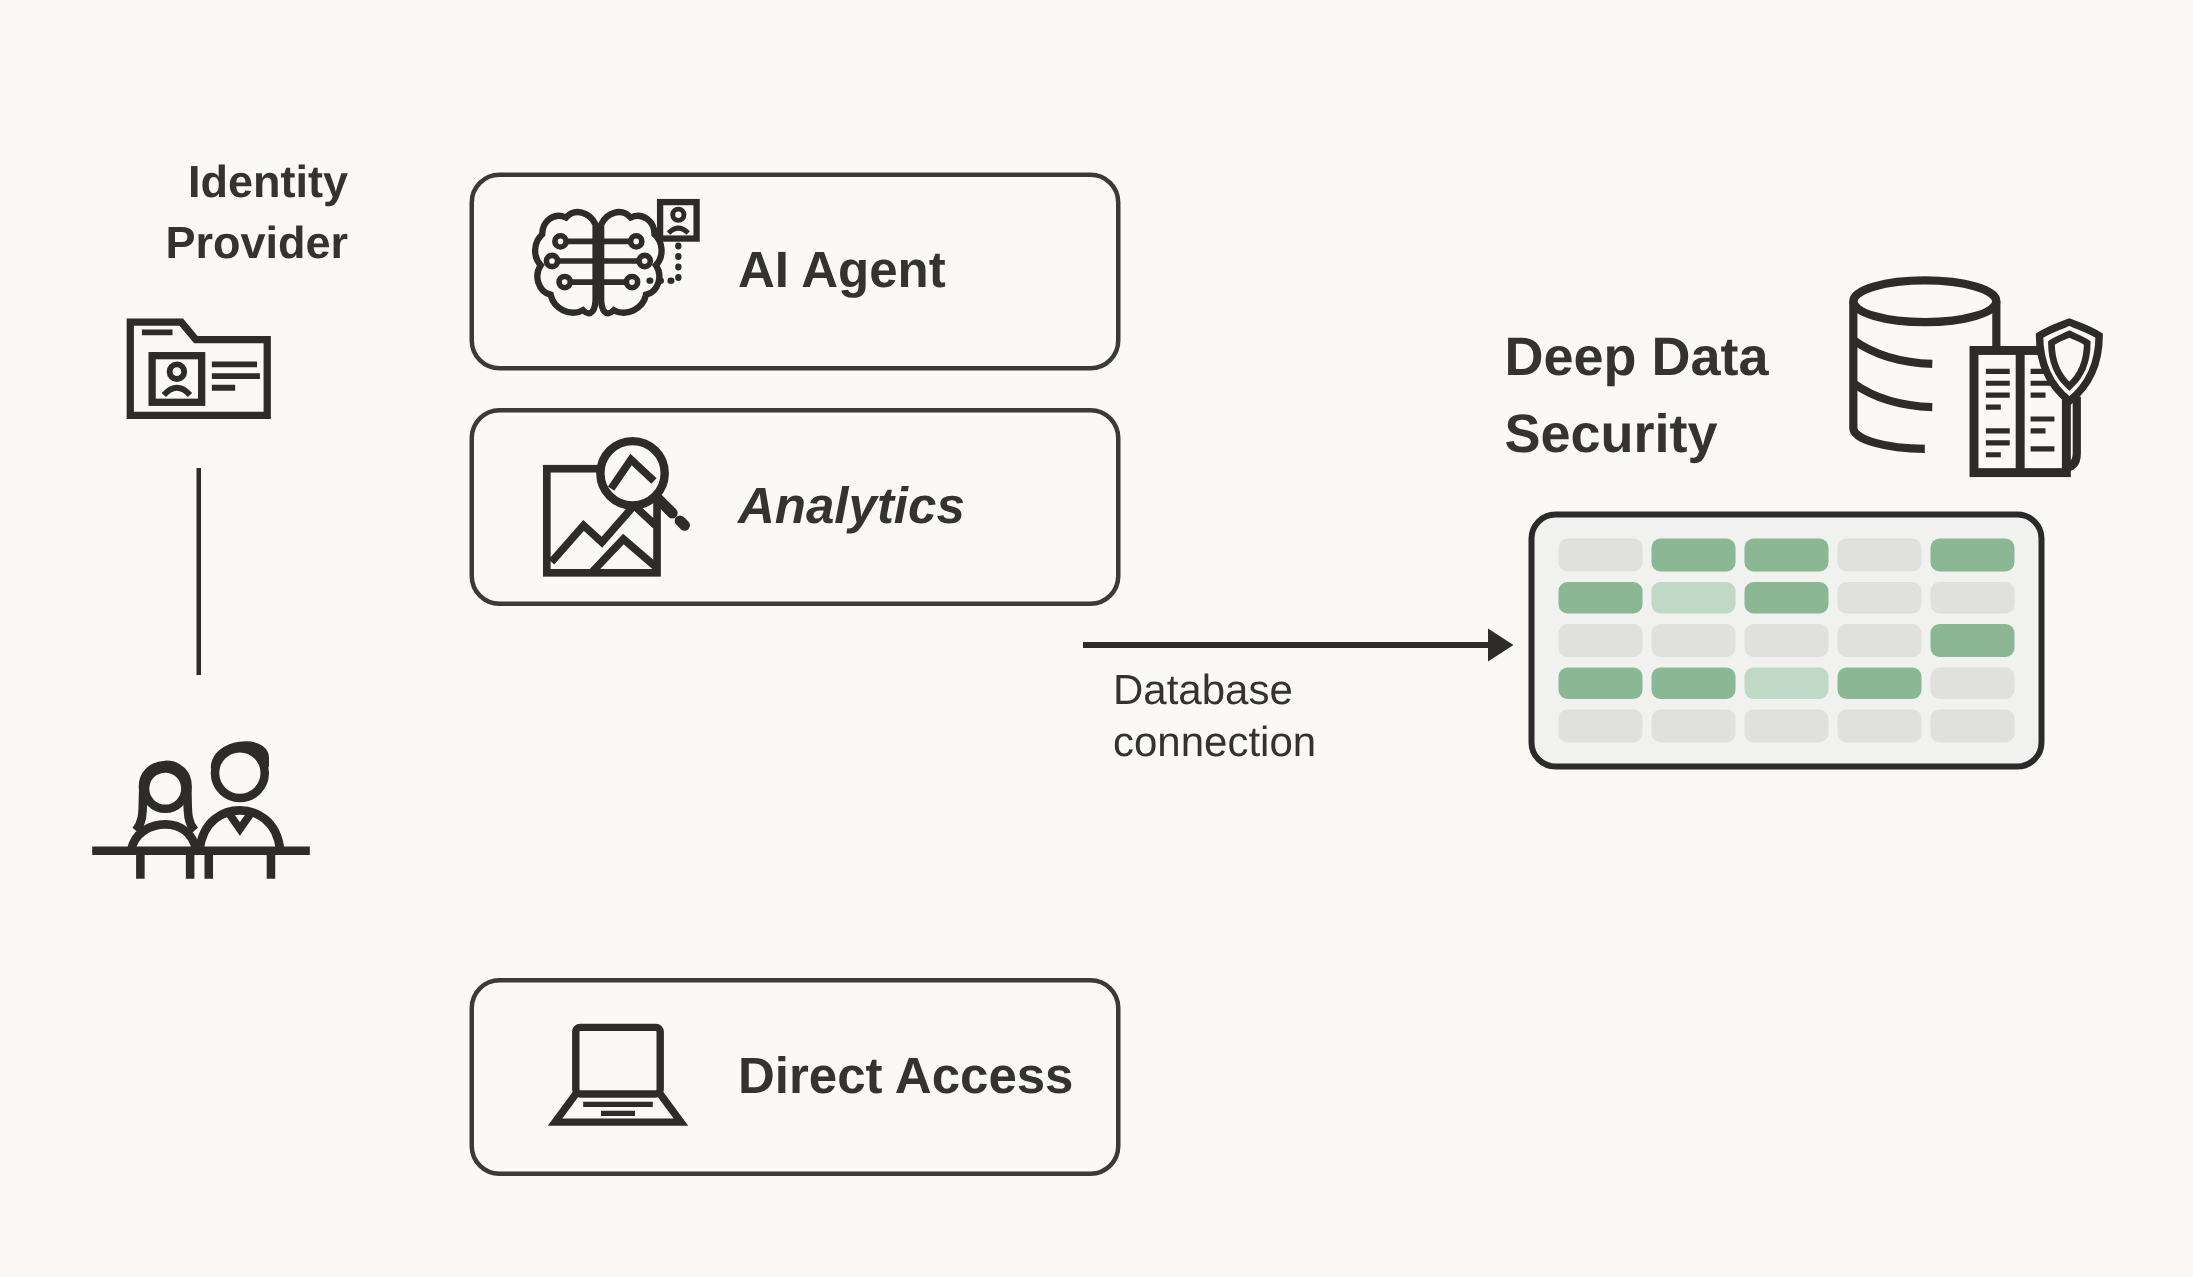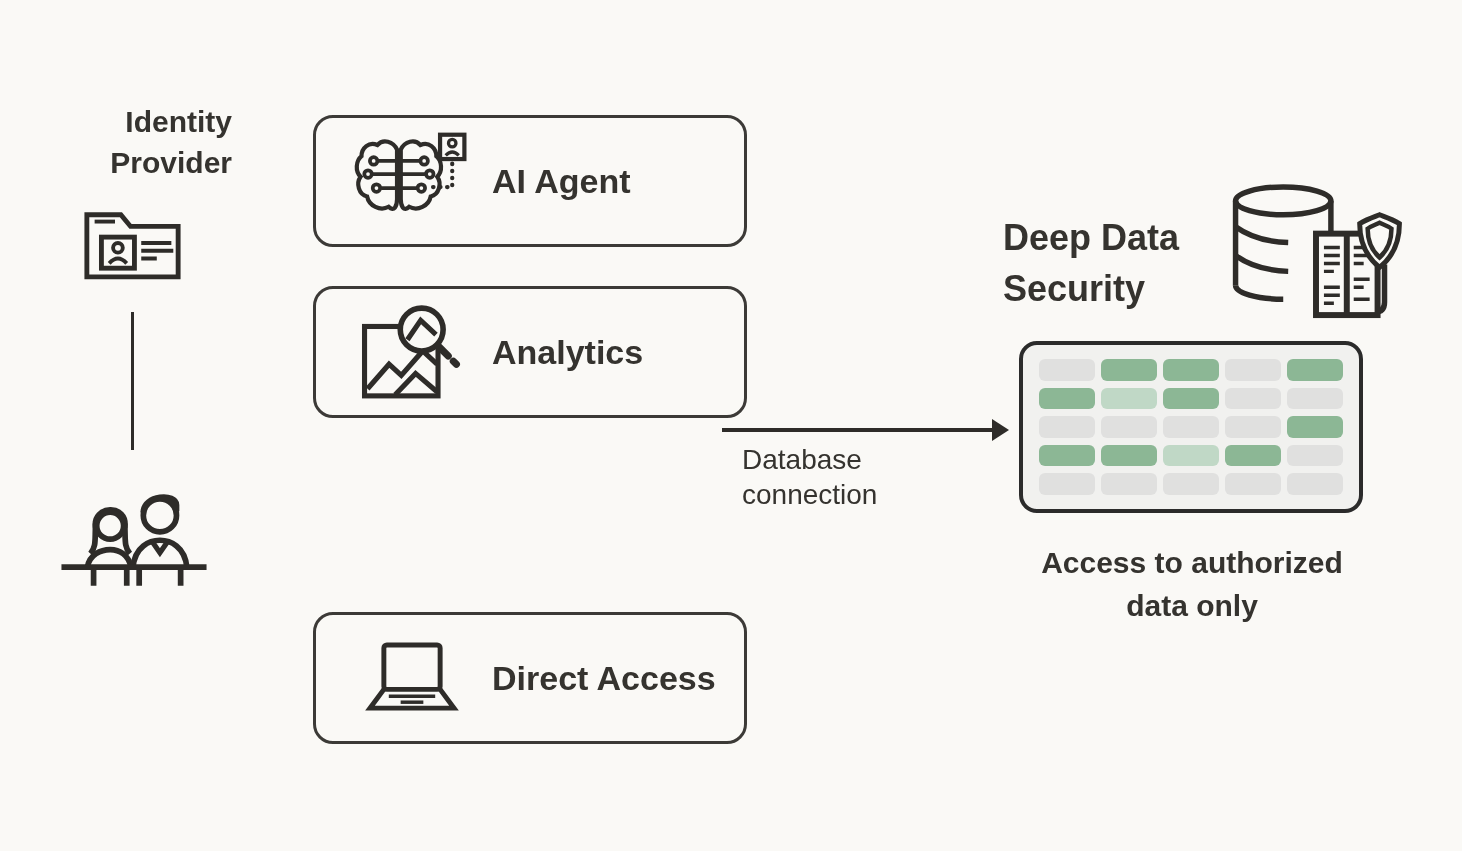--- a/index.html
+++ b/index.html
@@ -24,21 +24,21 @@
   .connector{position:absolute;left:131px;top:312px;width:3px;height:138px;background:var(--line);}
   .users-icon{position:absolute;left:56px;top:476px;width:156px;height:114px;}
 
   
   .channel{position:absolute;left:277px;width:434px;height:132px;
     border:3px solid #3C3A37;border-radius:20px;background:transparent;margin-left:36px;}
   .channel .icon-wrap{position:absolute;left:38px;top:0;height:100%;width:116px;
     display:flex;align-items:center;justify-content:center;}
   .channel .label{position:absolute;left:176px;top:50%;transform:translateY(-50%);
     font-weight:bold;font-size:34px;white-space:nowrap;}
-  #ch-0{top:115px;} #ch-1{top:286px;} #ch-2{top:450px;} #ch-3{top:612px;padding-left:10px;}
+  #ch-0{top:115px;} #ch-1{top:272px;font-style:italic;} #ch-2{top:450px;} #ch-3{top:652px;padding-left:10px;}
 
   
   .enduser-label{position:absolute;left:722px;top:376px;width:286px;text-align:center;
     font-weight:bold;font-size:30px;}
   .arrow-line{position:absolute;left:722px;top:428px;width:272px;height:4px;background:var(--line);}
   .arrow-head{position:absolute;left:992px;top:419px;width:0;height:0;
     border-left:17px solid var(--line);border-top:11px solid transparent;border-bottom:11px solid transparent;}
   .dbconn-label{position:absolute;left:742px;top:442px;width:246px;text-align:left;
     font-size:28px;line-height:35px;}
 
@@ -197,15 +197,14 @@
       <div class="cell" style="background: rgb(192, 216, 198);"></div>
       <div class="cell" style="background: rgb(140, 183, 149);"></div>
       <div class="cell" style="background: rgb(224, 224, 223);"></div>
       <div class="cell" style="background: rgb(224, 224, 223);"></div>
       <div class="cell" style="background: rgb(224, 224, 223);"></div>
       <div class="cell" style="background: rgb(224, 224, 223);"></div>
       <div class="cell" style="background: rgb(224, 224, 223);"></div>
       <div class="cell" style="background: rgb(224, 224, 223);"></div>
     </div>
 
-  <div class="access-caption">Access to authorized data only</div>
 
 </div>
 
 </body></html>

